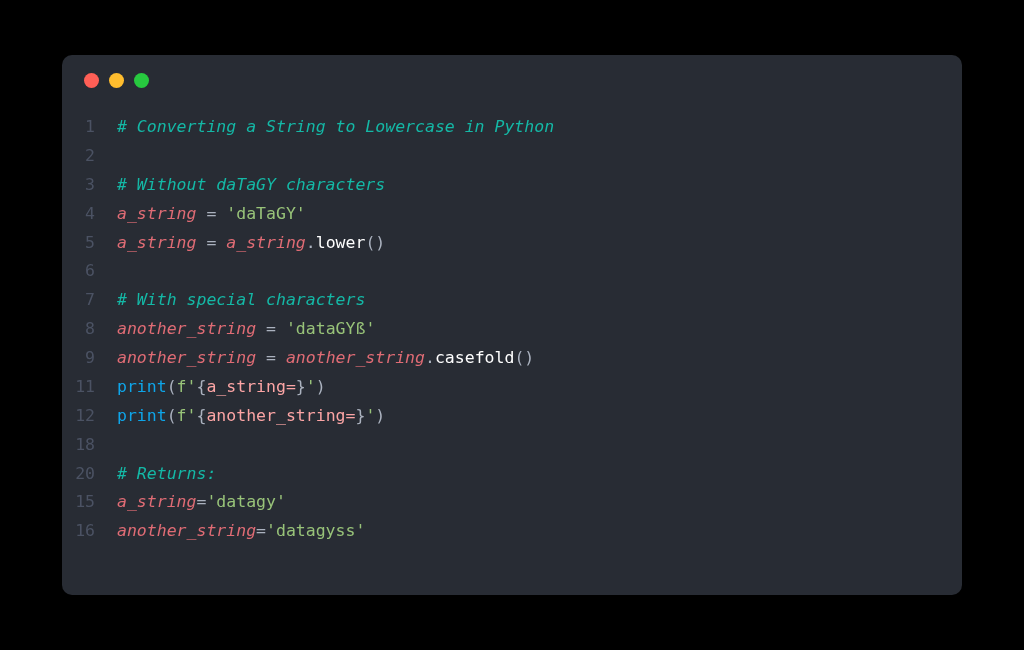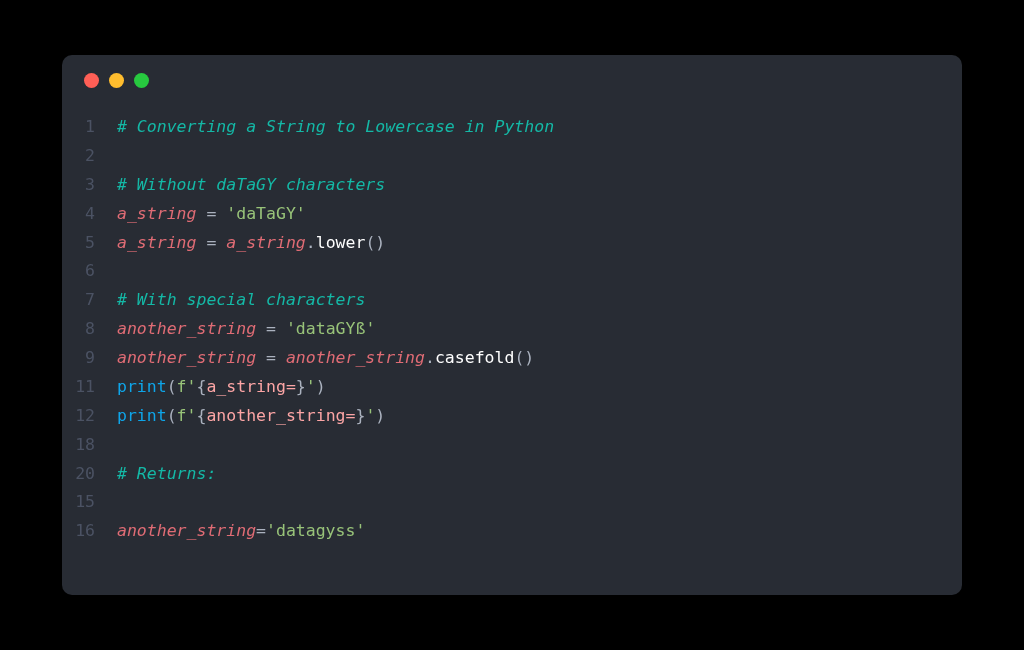--- a/index.html
+++ b/index.html
@@ -139,20 +139,21 @@
       <span class="code"></span>
     </div>
 
     <div class="line">
       <span class="gutter">20</span>
       <span class="code"><span class="comment"># Returns:</span></span>
     </div>
 
     <div class="line">
       <span class="gutter">15</span>
+      <span class="code"><span class="ident">a_string</span><span class="op">=</span><span class="string">'</span><span class="string">datagy</span><span class="string">'</span></span>
     </div>
 
     <div class="line">
       <span class="gutter">16</span>
       <span class="code"><span class="ident">another_string</span><span class="op">=</span><span class="string">'</span><span class="string">datagyss</span><span class="string">'</span></span>
     </div>
 
   </div>
 </div>
 

